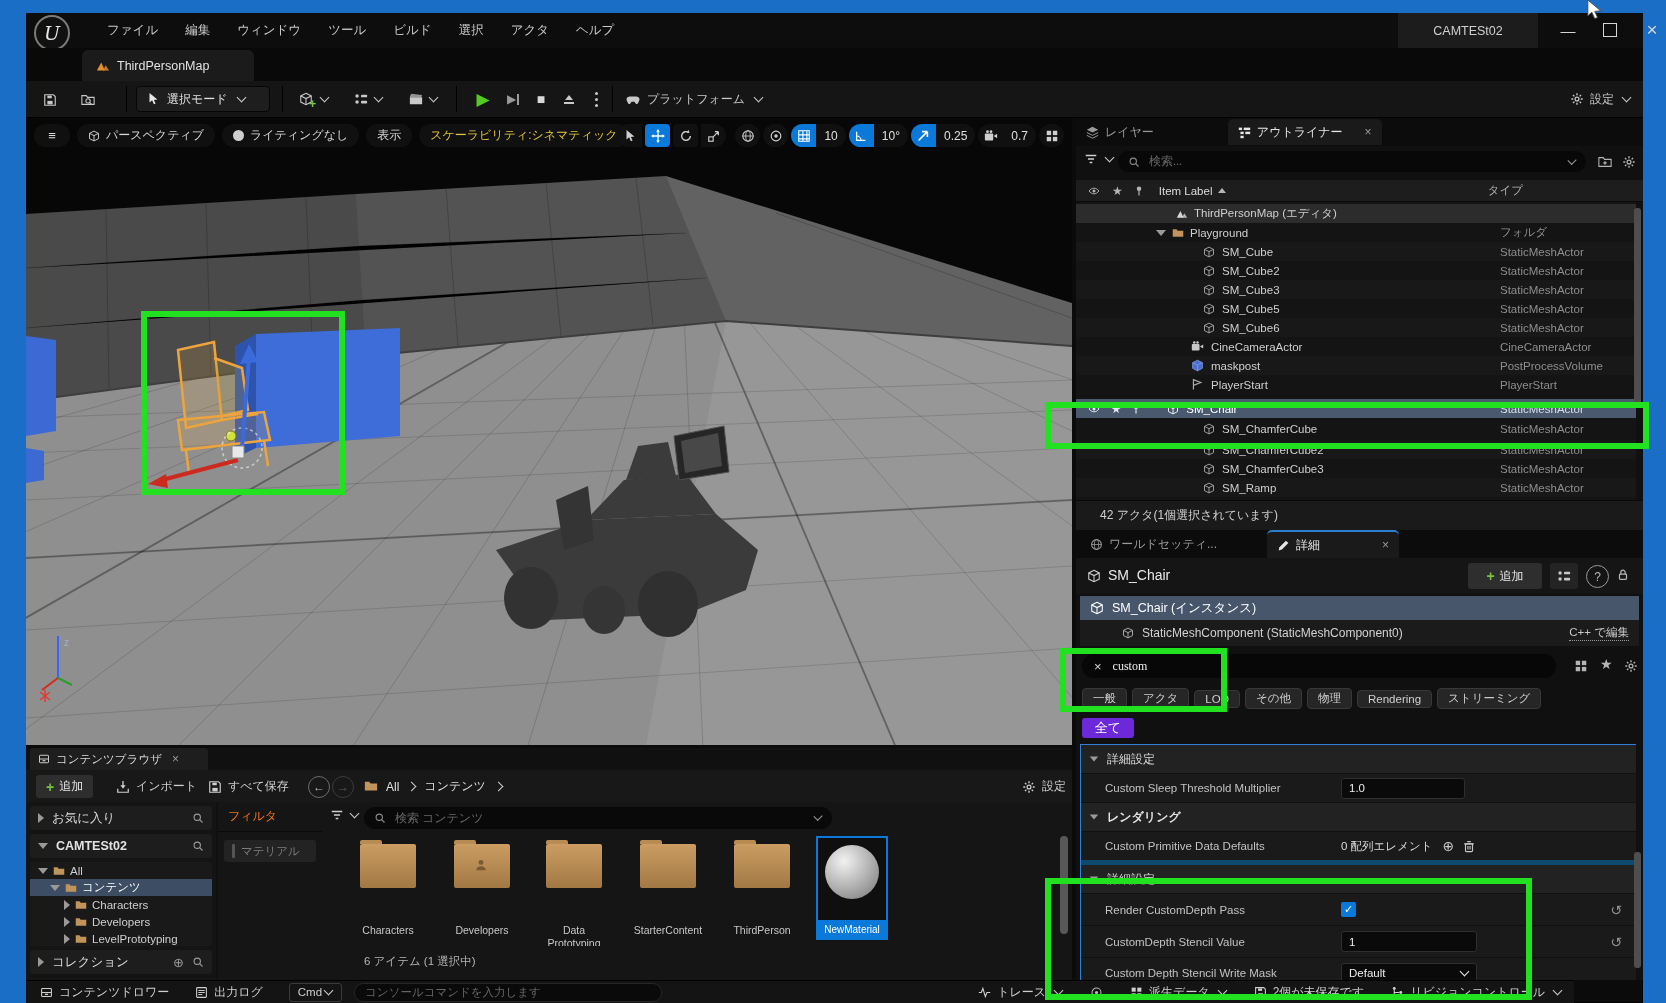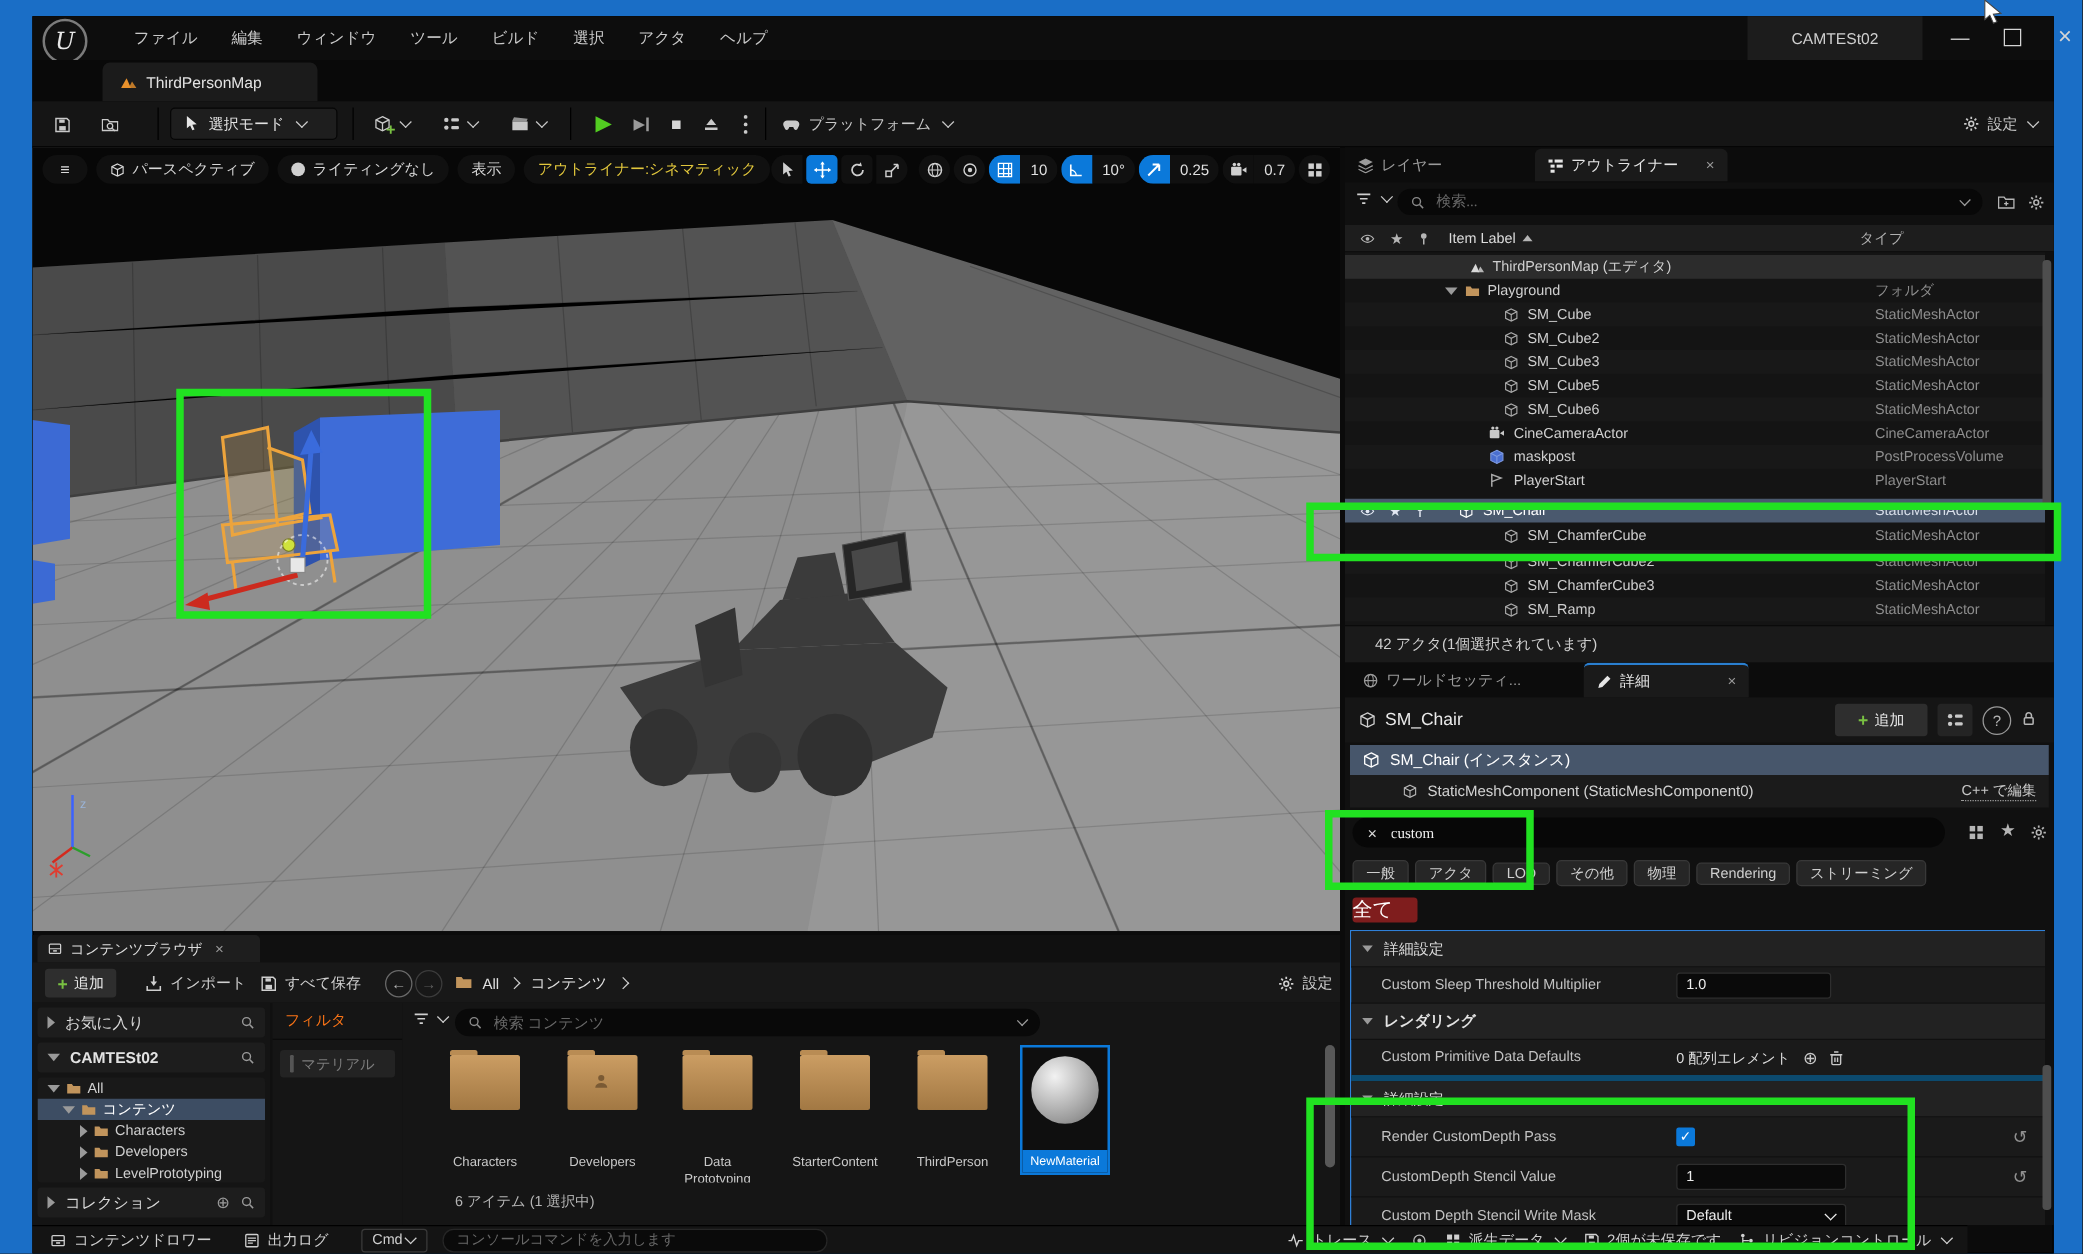--- a/index.html
+++ b/index.html
@@ -426,21 +426,21 @@
           <span>パースペクティブ</span>
         </div>
       <div class="pill">
           <span style="width:11px;height:11px;border-radius:50%;background:#cfcfcf;display:inline-block"></span>
           <span>ライティングなし</span>
         </div>
       <div class="pill">
           <span>表示</span>
         </div>
       <div class="pill">
-          <span style="color:#e2c73c">アウトライナー:シネマティック</span>
+          <span style="color:#e2c73c">スケーラビリティ:シネマティック</span>
         </div>
     </div>
 
     
     <div class="abs flex" style="right:8px;top:6px;gap:3px">
       <div class="vbtn" style="border-radius:12px 0 0 12px">
           <svg class="sicon">
             <use href="#i-cursor"></use>
           </svg>
         </div>
@@ -908,21 +908,21 @@
 
     <div class="abs flex" style="left:6px;top:570px;gap:5px">
       <span class="chip">一般</span>
       <span class="chip">アクタ</span>
       <span class="chip">LOD</span>
       <span class="chip">その他</span>
       <span class="chip">物理</span>
       <span class="chip">Rendering</span>
       <span class="chip">ストリーミング</span>
     </div>
-    <div class="abs flex" style="left:6px;top:600px;width:52px;height:20px;background:#7f1d1d;border-radius:3px;justify-content:flex-start;color:#fff;font-size:16px">
+    <div class="abs flex" style="left:6px;top:600px;width:52px;height:20px;background:#6d28d9;border-radius:3px;justify-content:center;color:#fff;font-size:13px">
         <span>全て</span>
       </div>
 
     <div class="abs" style="left:4px;top:626px;width:556px;height:236px;background:#1a1a1a;border-left:1px solid #2f80d8;border-top:1px solid #2f80d8;box-sizing:border-box">
       <div class="flex" style="height:28px;background:#222;gap:8px;padding-left:8px;border-bottom:1px solid #101010">
           <span class="tri-d" style="transform:scale(.85)"></span>
           <span class="seclbl">詳細設定</span>
         </div>
       <div class="flex" style="height:28px;border-bottom:1px solid #101010">
         <span class="plabel" style="margin-left:24px;width:226px">Custom Sleep Threshold Multiplier</span>
@@ -980,21 +980,21 @@
         <svg class="sicon" style="width:13px;height:13px">
           <use href="#i-log"></use>
         </svg>
         <span>出力ログ</span>
       </div>
     <div class="flex" style="margin-left:26px;height:17px;border:1px solid #3a3a3a;border-radius:3px;padding:0 8px;gap:0">
         <span style="font-size:11.5px">Cmd</span>
         <span class="cv"></span>
       </div>
     <input class="ghost-input" style="margin-left: 12px; width: 286px; height: 17px; background: rgb(10, 10, 10); border: 1px solid rgb(38, 38, 38); border-radius: 9px; padding: 0px 10px; font-size: 11.5px;" placeholder="コンソールコマンドを入力します">
-    <div class="flex" style="margin-left:auto;gap:14px;margin-right:12px">
+    <div class="flex" style="margin-left:auto;gap:27px;margin-right:12px">
       <div class="flex" style="gap:6px">
           <svg class="sicon" style="width:13px;height:13px">
             <use href="#i-wave"></use>
           </svg>
           <span>トレース</span>
           <span class="cv"></span>
         </div>
       <svg class="sicon" style="width:13px;height:13px;color:#b5b5b5">
           <use href="#i-target"></use>
         </svg>

